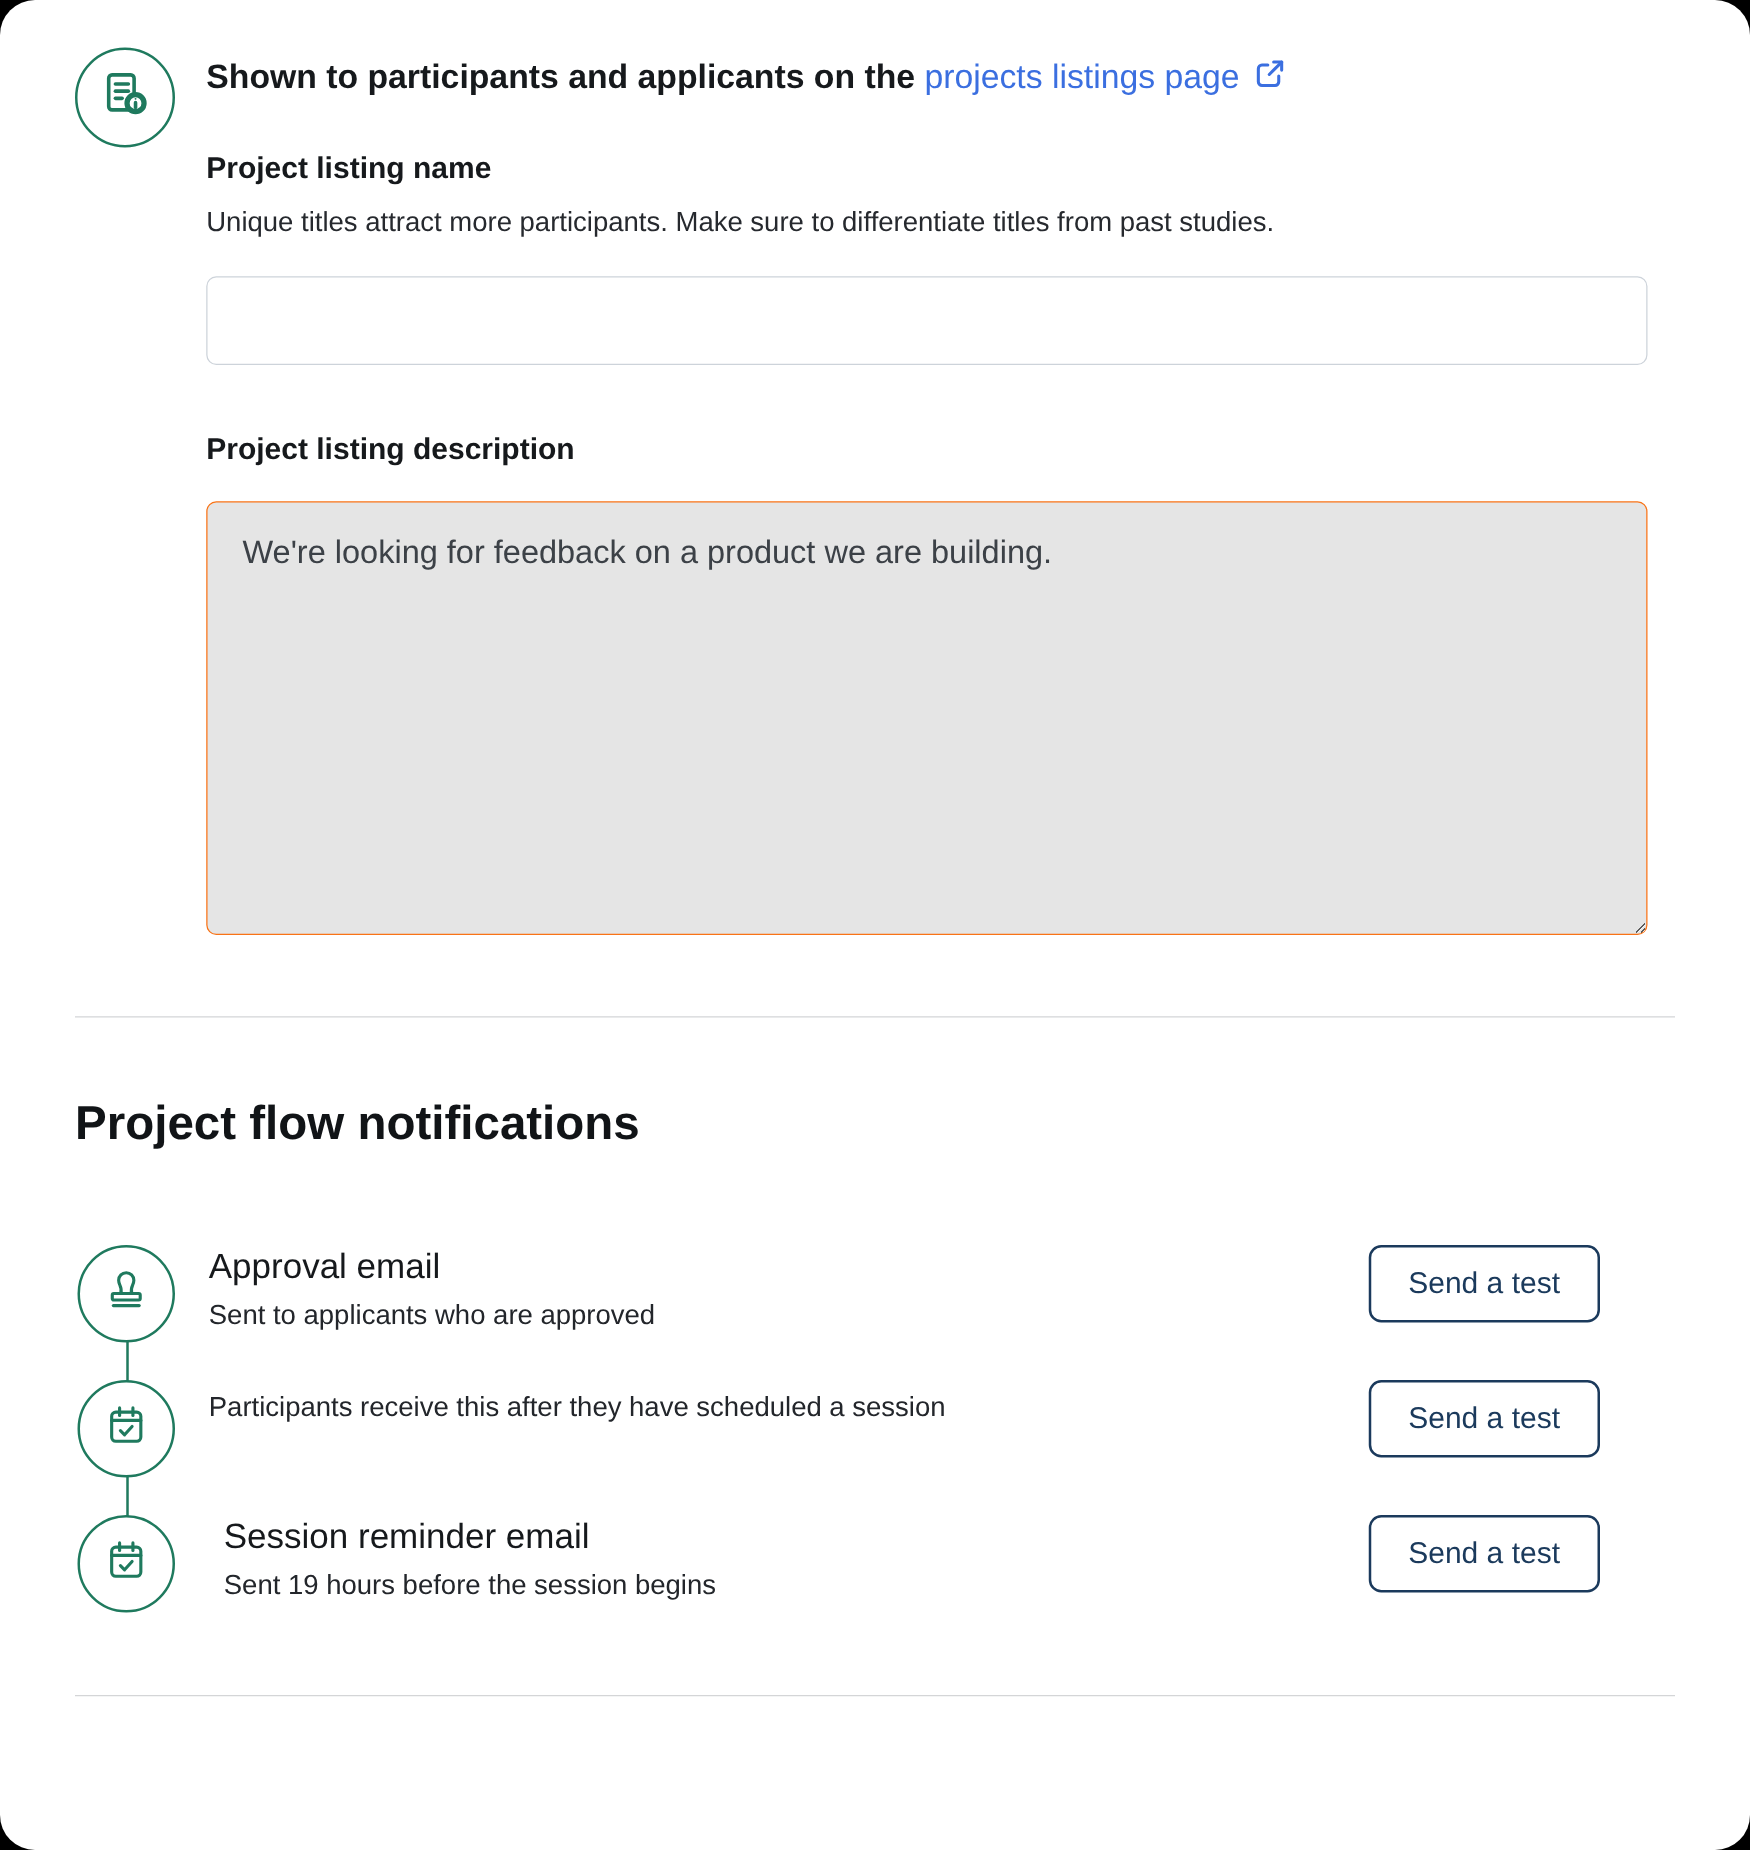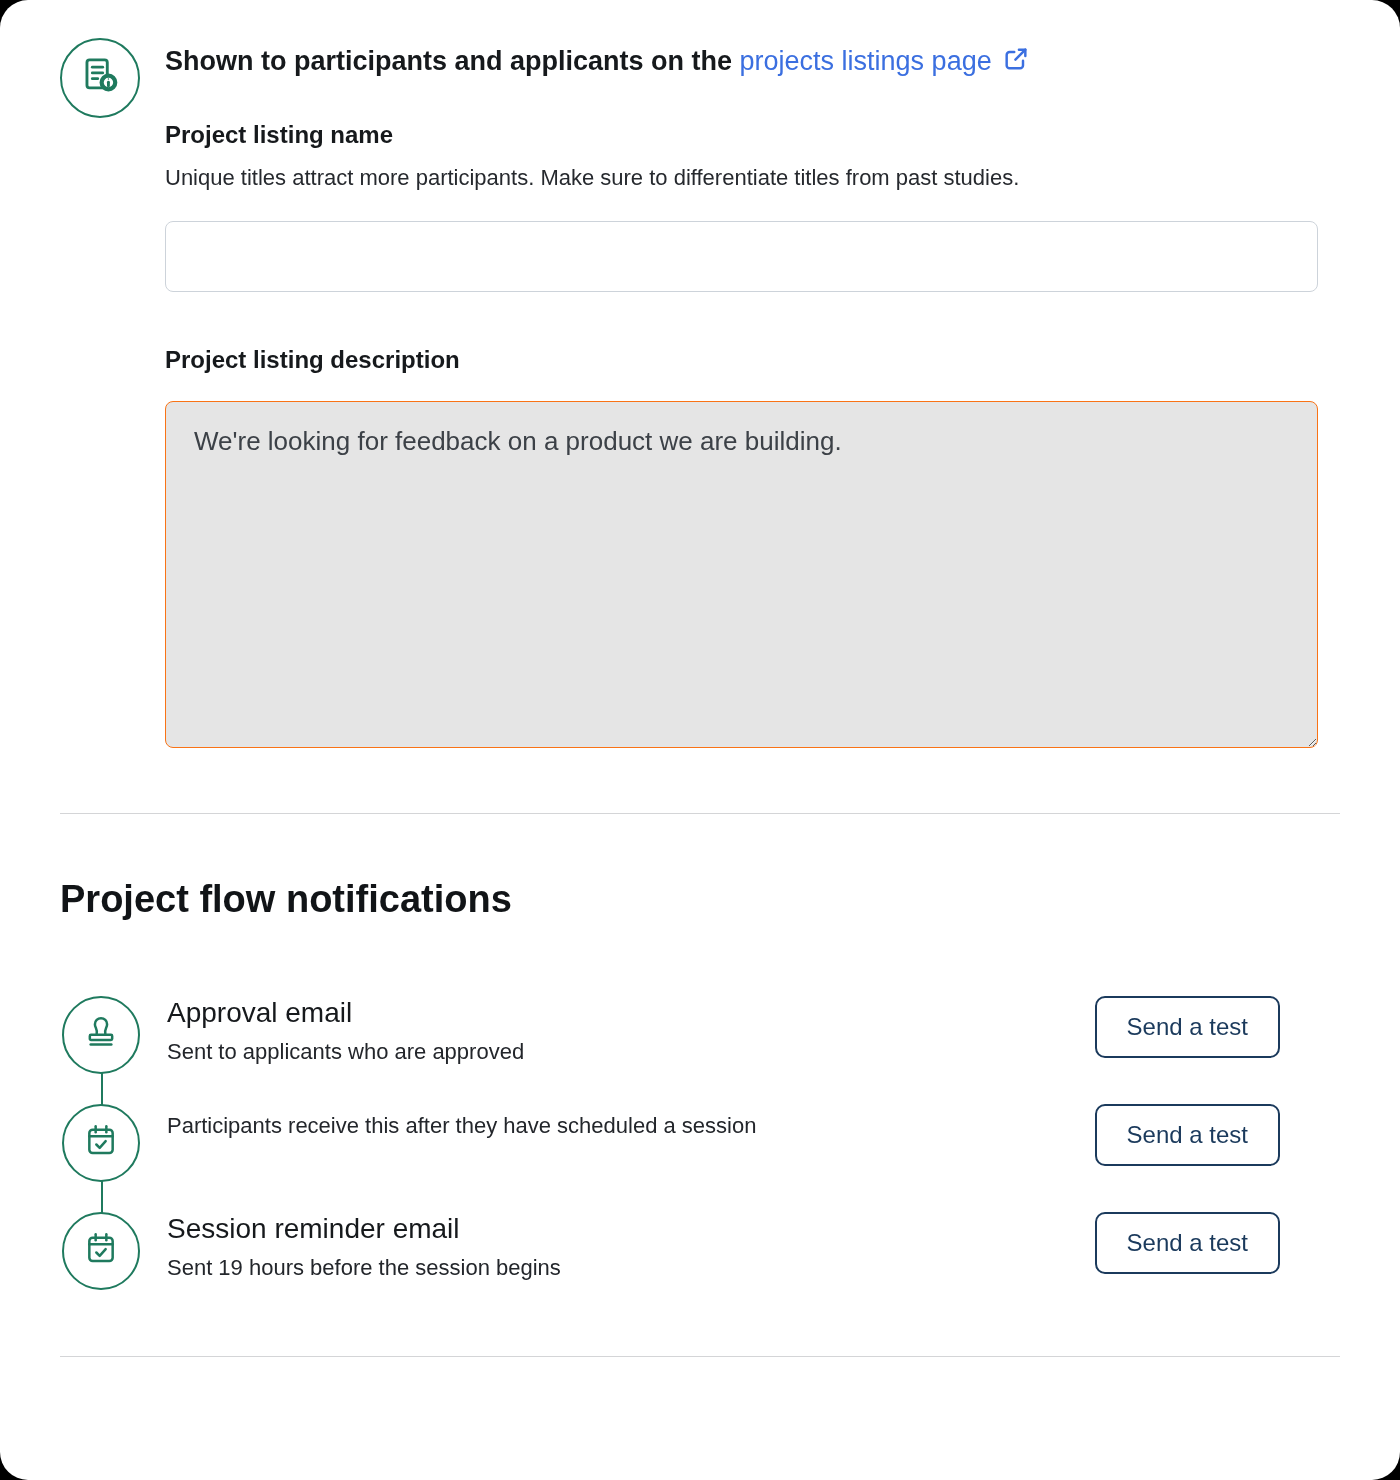--- a/index.html
+++ b/index.html
@@ -53,21 +53,21 @@
   
   .notif-section { padding:0 60px; }
   .notif-heading { margin-top:62px; font-size:38px; line-height:46px; font-weight:bold; color:#111417; }
 
   .notif-rows { position:relative; margin-top:74px; padding-left:2px; }
   .rail-line {
     position:absolute; left:41px; top:39px; width:2px;
     height:216px; background:#1f7a5e; z-index:0;
   }
   .notif-row { display:flex; align-items:flex-start; height:78px; margin-bottom:30px; position:relative; }
-  .notif-row:last-child { margin-bottom:0; }
+  .notif-row:last-child { margin-bottom:0;gap:12px; }
   .row-circle {
     width:78px; height:78px; flex:0 0 78px; border-radius:50%;
     border:2.5px solid #1f7a5e; background:#fff; z-index:1;
     display:flex; align-items:center; justify-content:center;
   }
   .row-text { margin-left:27px; flex:1; min-width:0; }
   .row-title { font-size:28px; line-height:34px; font-weight:500; color:#16191c; }
   .row-desc { margin-top:8px; font-size:22px; line-height:28px; color:#23262b; }
   .send-test-btn {
     margin-right:60px; height:62px; padding:0 30px;

